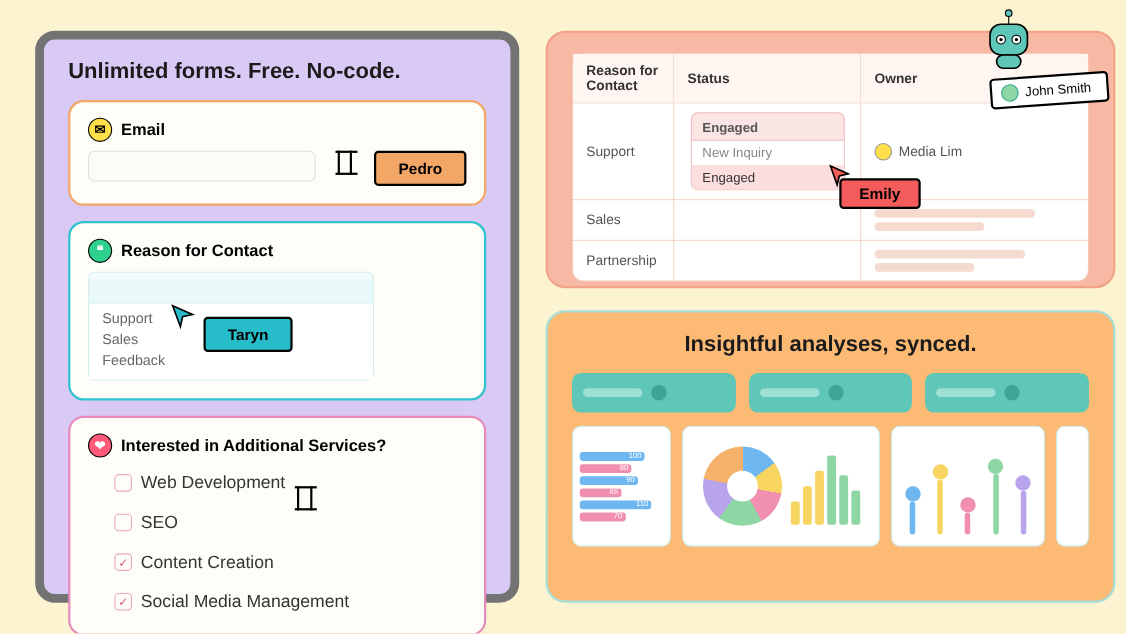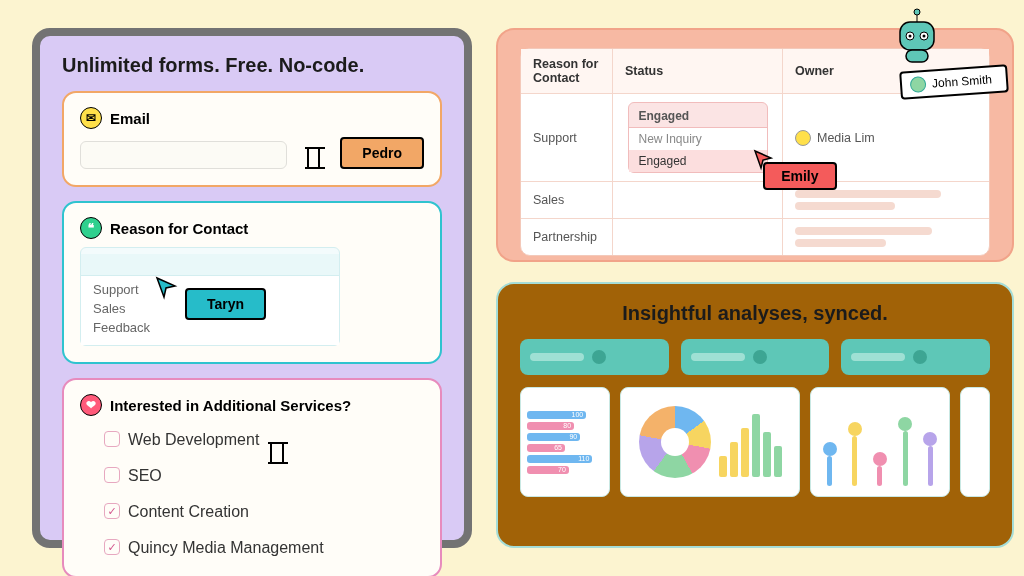--- a/index.html
+++ b/index.html
@@ -64,21 +64,21 @@
   .status-dd ul { list-style:none; background:#fff; border-top:1px solid #f1bcbc; }
   .status-dd li { font-size:12px; color:#888; padding:4px 10px; }
   .status-dd li.hl { background:#fcdede; color:#333; }
   .avatar { width:16px; height:16px; border-radius:50%; border:1px solid #999; display:inline-block; }
   .skel { height:8px; border-radius:4px; background:#f5dad0; }
 
   .robot { position:absolute; right:70px; top:-24px; width:50px; height:50px; }
   .card-float { position:absolute; right:4px; top:38px; background:#fff; border:2px solid #000; border-radius:4px; padding:4px 14px 4px 8px; font-size:12px; transform:rotate(-4deg); display:flex; align-items:center; gap:6px; }
 
   
-  .an-panel { background:#a16207; border:2px solid #a5ddd7; flex:1; }
+  .an-panel { background:#fdba74; border:2px solid #a5ddd7; flex:1; }
   .stat-row { display:flex; gap:12px; margin-bottom:12px; }
   .stat-card { flex:1; background:#5ec7b7; border-radius:8px; height:36px; display:flex; align-items:center; gap:8px; padding:0 10px; }
   .stat-card .bar { height:8px; width:54px; border-radius:4px; background:#9fe0d4; }
   .stat-card .dot { width:14px; height:14px; border-radius:50%; background:#3da593; }
   .chart-row { display:flex; gap:10px; }
   .chart-card { background:#fff; border:1px solid #c9e8e3; border-radius:8px; height:110px; padding:8px 6px; display:flex; align-items:center; justify-content:center; position:relative; }
   .cc1 { width:90px; flex-direction:column; align-items:stretch; gap:3px; padding:10px 6px; }
   .cc1 .hb { height:8px; border-radius:3px; display:flex; align-items:center; justify-content:flex-end; padding-right:3px; font-size:7px; color:#fff; }
   .cc2 { width:180px; gap:8px; }
   .cc3 { width:140px; justify-content:space-around; align-items:flex-end; padding-bottom:10px; }
@@ -97,21 +97,21 @@
 
 <div class="col-left">
   <div class="panel forms-panel">
     <h2>Unlimited forms. Free. No-code.</h2>
 
     <div class="form-block email">
       <div class="block-head">
         <span class="badge mail">✉</span>
         <span>Email</span>
       </div>
-      <div style="display:flex;align-items:flex-end;gap:16px;">
+      <div style="display:flex;align-items:flex-start;gap:16px;">
         <div class="text-input"></div>
         <span class="cursor-ibeam"></span>
         <span class="name-tag tag-pedro">Pedro</span>
       </div>
     </div>
 
     <div class="form-block reason">
       <div class="block-head">
         <span class="badge chat">❝</span>
         <span>Reason for Contact</span>
@@ -145,21 +145,21 @@
         <li>
             <span class="chk"></span>
             <span>SEO</span>
           </li>
         <li>
             <span class="chk on"></span>
             <span>Content Creation</span>
           </li>
         <li>
             <span class="chk on"></span>
-            <span>Quincy Media Management</span>
+            <span>Social Media Management</span>
           </li>
       </ul>
       <span class="cursor-ibeam abs" style="right:152px;top:62px;"></span>
     </div>
   </div>
 </div>
 
 <div class="col-right">
   <div class="panel wf-panel">
 

